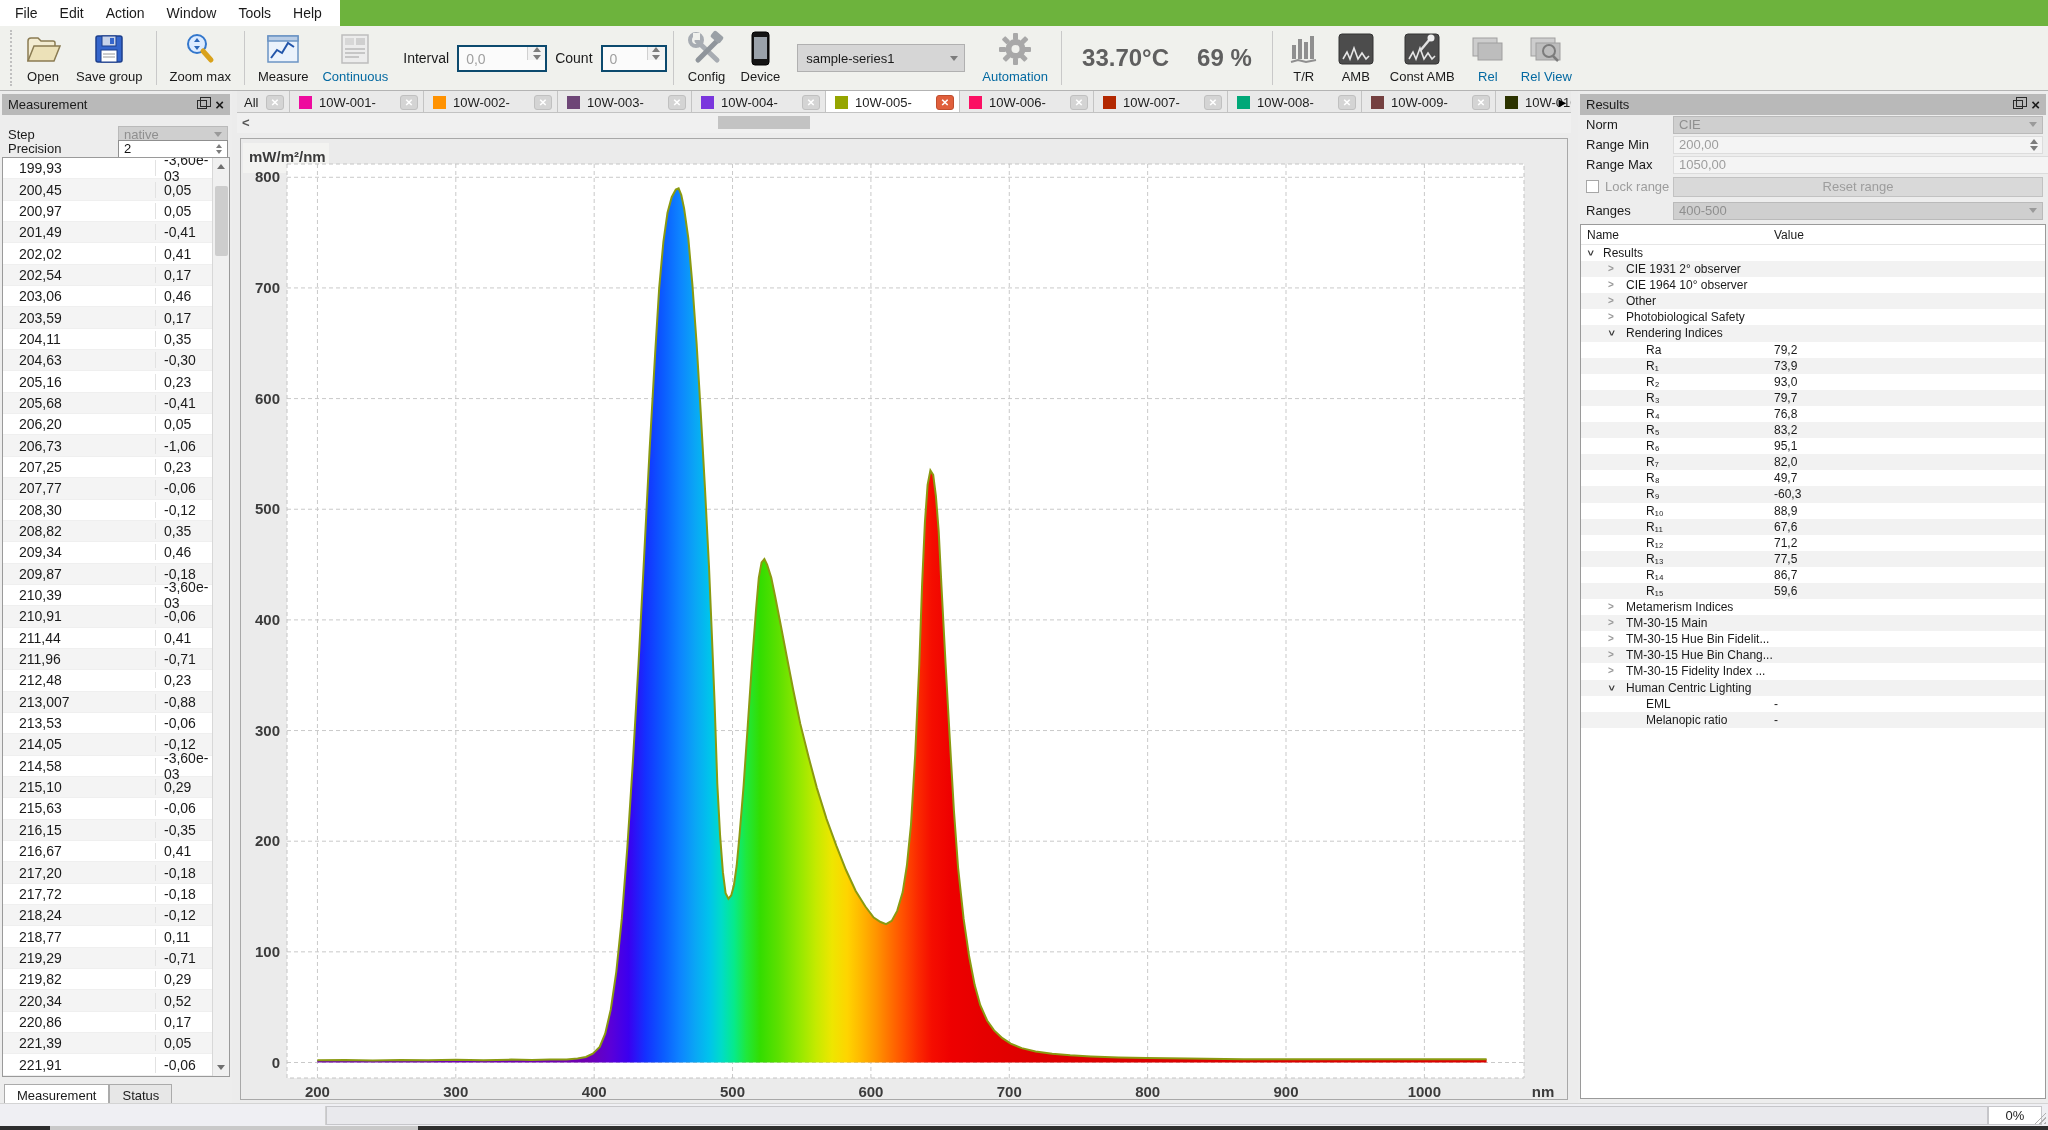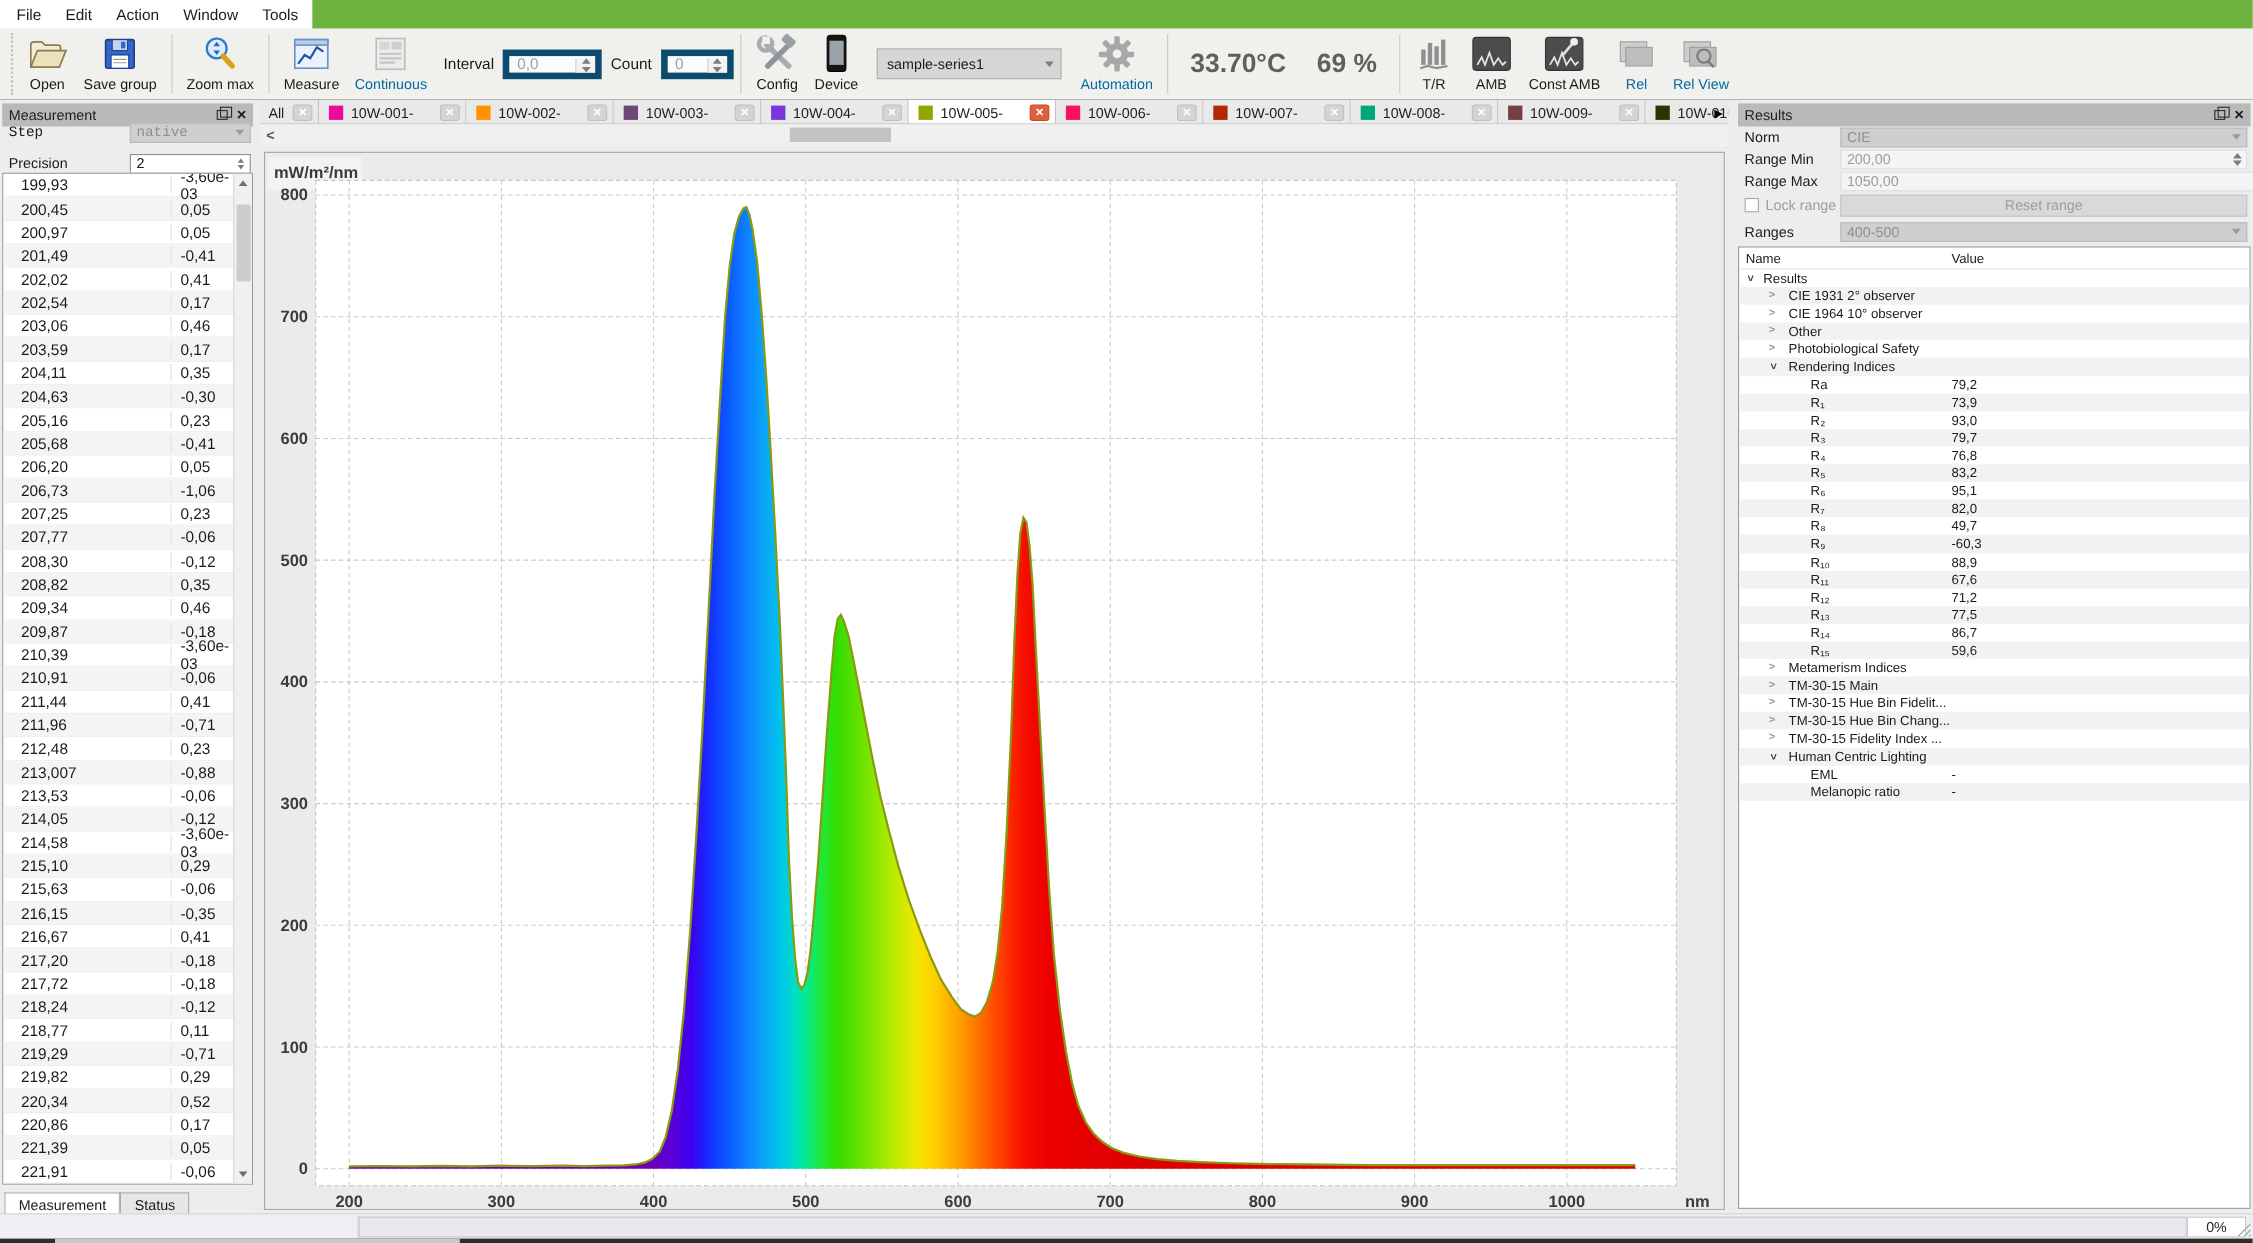--- a/index.html
+++ b/index.html
@@ -1,35 +1,35 @@
 <!DOCTYPE html>
 <html><head>
 <meta charset="utf-8">
 <style>
 * { box-sizing: border-box; margin:0; padding:0; }
 html,body { width:2048px; height:1130px; overflow:hidden; font-family:"Liberation Sans",sans-serif; background:#ececec; }
 #win { position:relative; width:2048px; height:1130px; }
 
 
 #menubar { position:absolute; left:0; top:0; width:2048px; height:26px; display:flex; }
-#menuitems { background:#ffffff; display:flex; align-items:flex-start; padding-left:4px; width:284px; }
+#menuitems { background:#ffffff; display:flex; align-items:flex-start; padding-left:4px; width:340px; }
 .menu-item { font-size:14px; color:#1a1a1a; padding:0 11px; line-height:26px; }
 #menufill { flex:1; background:#6db33d; }
 
 
 #toolbar { position:absolute; left:0; top:26px; width:2048px; height:65px; background:#f0f1ed; border-bottom:1px solid #b3b3b3; display:flex; align-items:stretch; padding-left:8px; }
 #tbhandle { width:5px; margin:4px 2px; border-left:2px dotted #c0c0c0; }
 .tbbtn { display:flex; flex-direction:column; align-items:center; justify-content:flex-start; padding:3px 7px 0 7px; }
 .tbbtn .ic { height:40px; display:flex; align-items:center; justify-content:center; }
 .tbbtn .lb { font-size:13px; color:#1a1a1a; white-space:nowrap; }
 .tbbtn.disabled .lb { color:#0369a1; }
 .sep { width:1px; background:#c9c9c9; margin:5px 6px; }
 .tb-center { display:flex; align-items:center; }
 .fieldlbl { font-size:14px; color:#1a1a1a; margin:0 8px; }
-.spinbox { display:flex; align-items:flex-end; border:6px solid #0c4a6e; background:#fbfbfb; height:27px; }
+.spinbox { display:flex; align-items:flex-start; border:2px solid #0c4a6e; background:#fbfbfb; height:27px; }
 .spinbox .val { padding:4px 0 0 7px; font-size:14px; color:#a0a0a0; }
 .spinbox .arrows { margin-left:auto; width:18px; border-left:1px solid #d0d0d0; display:flex; flex-direction:column; align-items:center; justify-content:center; gap:3px; background:#f2f2f2; }
 .tri-up { width:0; height:0; border-left:4px solid transparent; border-right:4px solid transparent; border-bottom:5px solid #7c7c7c; }
 .tri-down { width:0; height:0; border-left:4px solid transparent; border-right:4px solid transparent; border-top:5px solid #7c7c7c; }
 #series-combo { width:168px; height:28px; background:#d6d6d6; border:1px solid #b0b0b0; display:flex; align-items:center; margin:0 10px; align-self:center; }
 #series-combo .val { font-size:13px; color:#1a1a1a; padding-left:8px; }
 #series-combo .arr { margin-left:auto; margin-right:6px; }
 .bigstat { font-size:24px; font-weight:bold; color:#5f5f5f; align-self:center; margin:0 14px; white-space:nowrap; }
 
 
@@ -343,21 +343,21 @@
   </div>
 
   <div class="panel" id="left-panel" style="left:0;top:91px;width:232px;height:1012px;">
     <div class="ptitle">
       <span class="t">Measurement</span>
       <span class="btns">
         <span class="float-ic"></span>
         <span class="close-ic">×</span>
       </span>
     </div>
-    <div class="formrow" style="left:8px;top:22px;width:220px;font-family:Liberation Mono, monospace;">
+    <div class="formrow" style="left:8px;top:36px;width:220px;">
       <span class="frlabel">Step</span>
       <div class="combo" style="position:absolute;left:110px;width:110px;">
         <span class="val">native</span>
         <span class="arr"></span>
       </div>
     </div>
     <div class="formrow" style="left:8px;top:50px;width:220px;">
       <span class="frlabel">Precision</span>
       <div class="spin2" style="position:absolute;left:110px;width:110px;">
         <span class="val">2</span>

